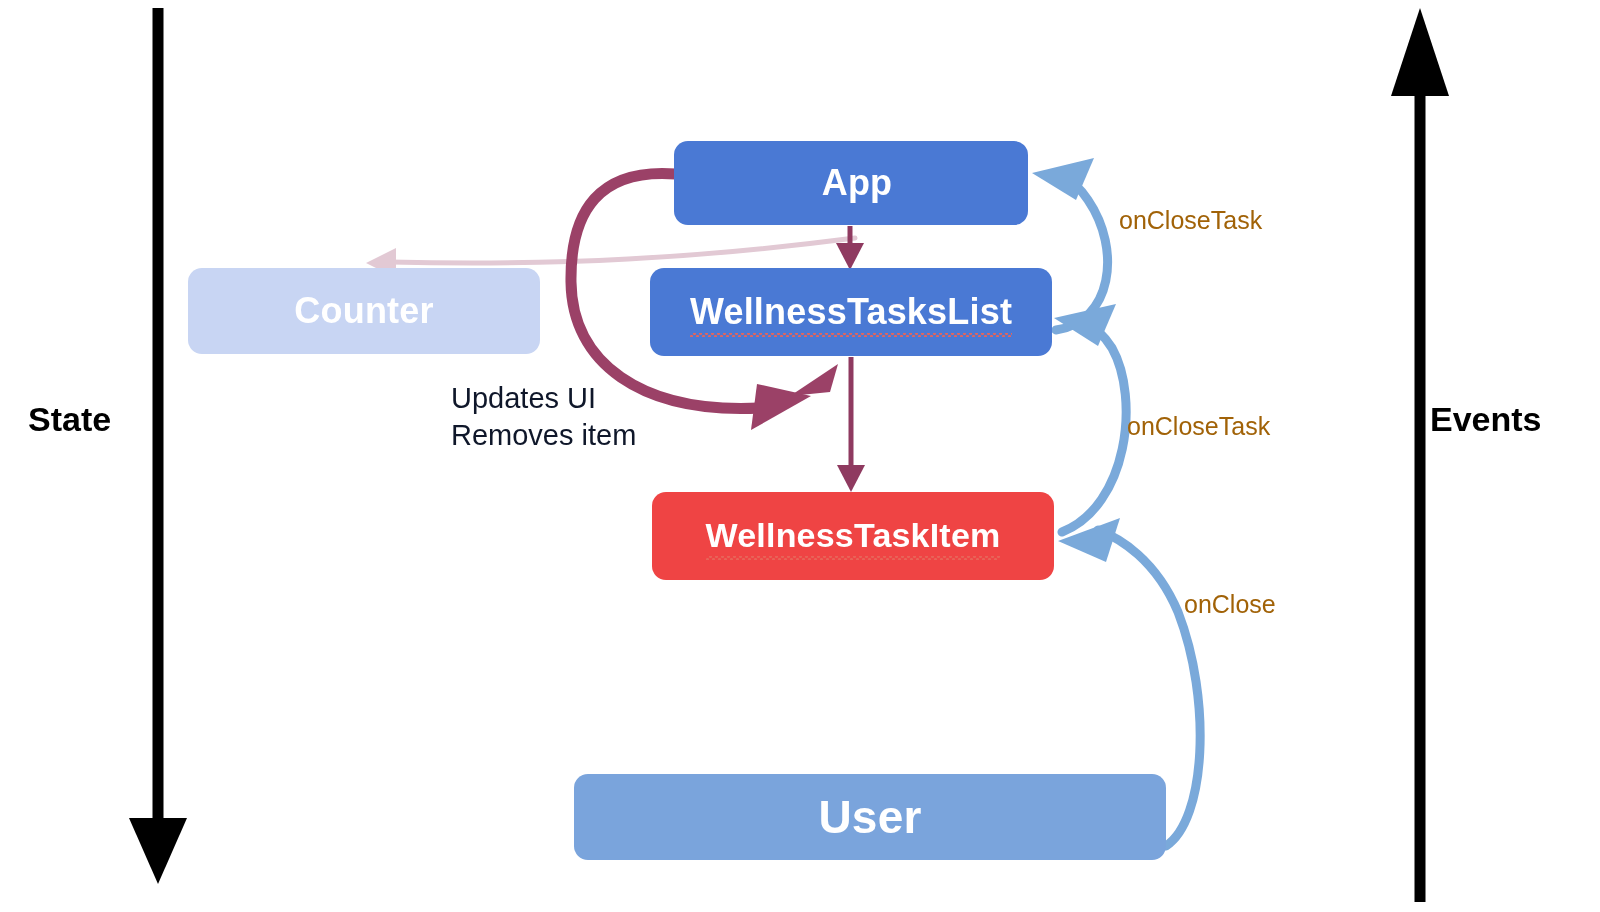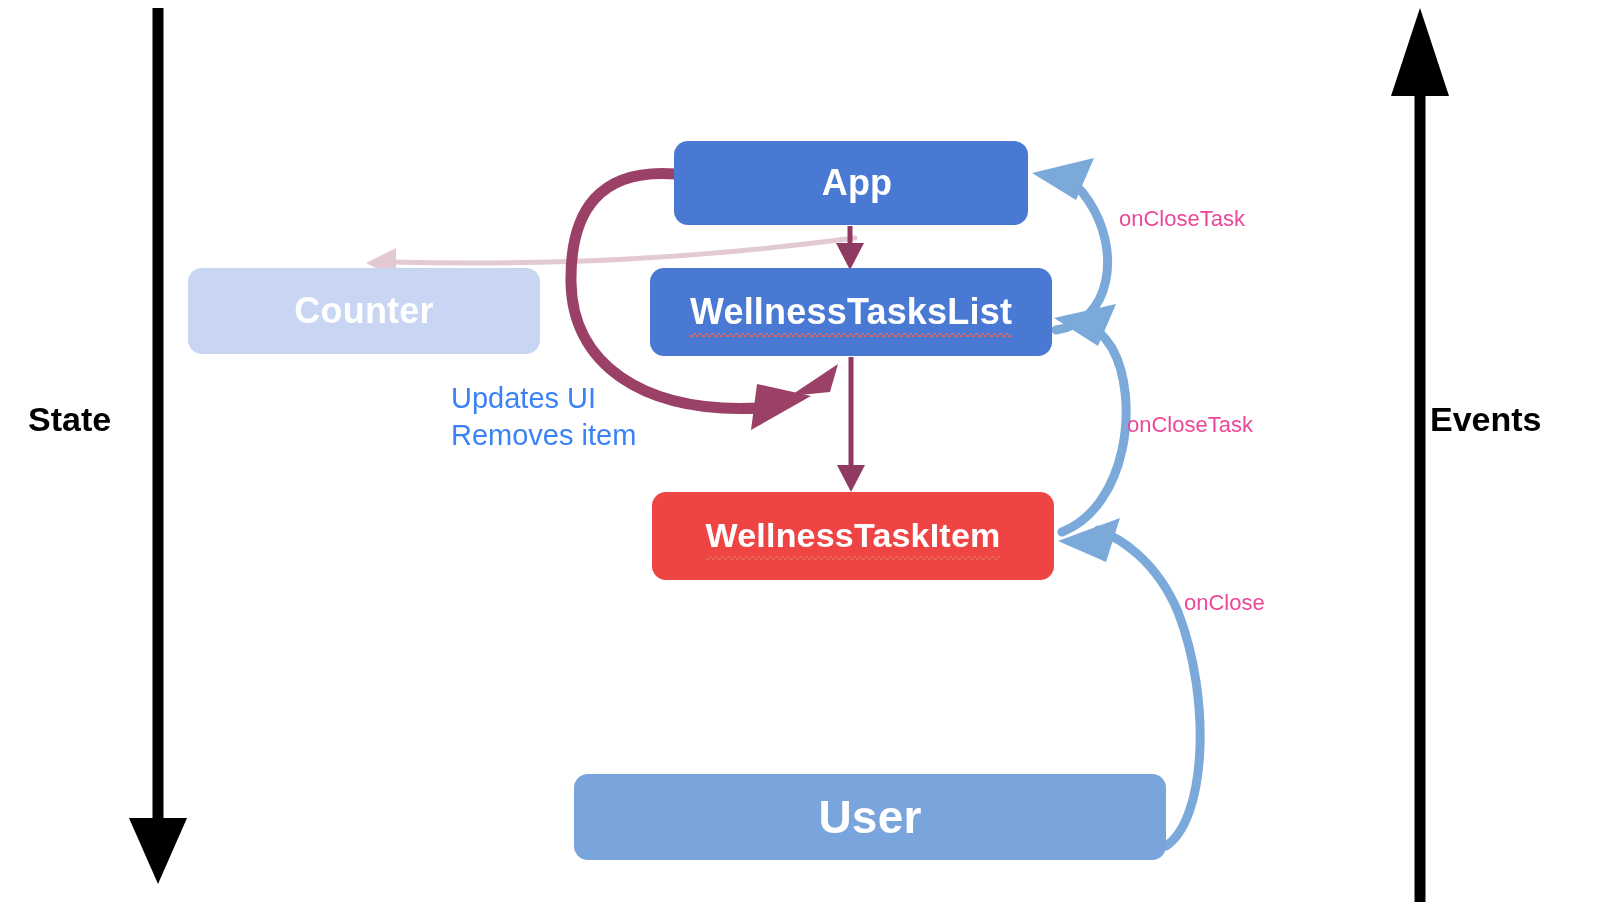--- a/index.html
+++ b/index.html
@@ -104,37 +104,37 @@
     color: #000000;
     z-index: 4;
     white-space: nowrap;
   }
   .axis-state  { left: 28px;  top: 400px; }
   .axis-events { left: 1430px; top: 400px; text-align: right; }
 
   
   .edge-label {
     position: absolute;
-    font-size: 22px;
-    color: #ec4899;
+    font-size: 25px;
+    color: #a16207;
     z-index: 4;
     white-space: nowrap;
     font-weight: normal;
   }
   .lbl-onclosetask-1 { left: 1119px; top: 206px; }
   .lbl-onclosetask-2 { left: 1127px; top: 412px; }
   .lbl-onclose       { left: 1184px; top: 590px; }
 
   .note-block {
     position: absolute;
     left: 451px;
     top: 380px;
     z-index: 4;
     font-size: 29px;
-    color: #3b82f6;
+    color: #0f172a;
     line-height: 1.28;
     text-align: left;
     white-space: nowrap;
   }
 </style>
 </head>
 <body>
 
 <div id="stage">
 

